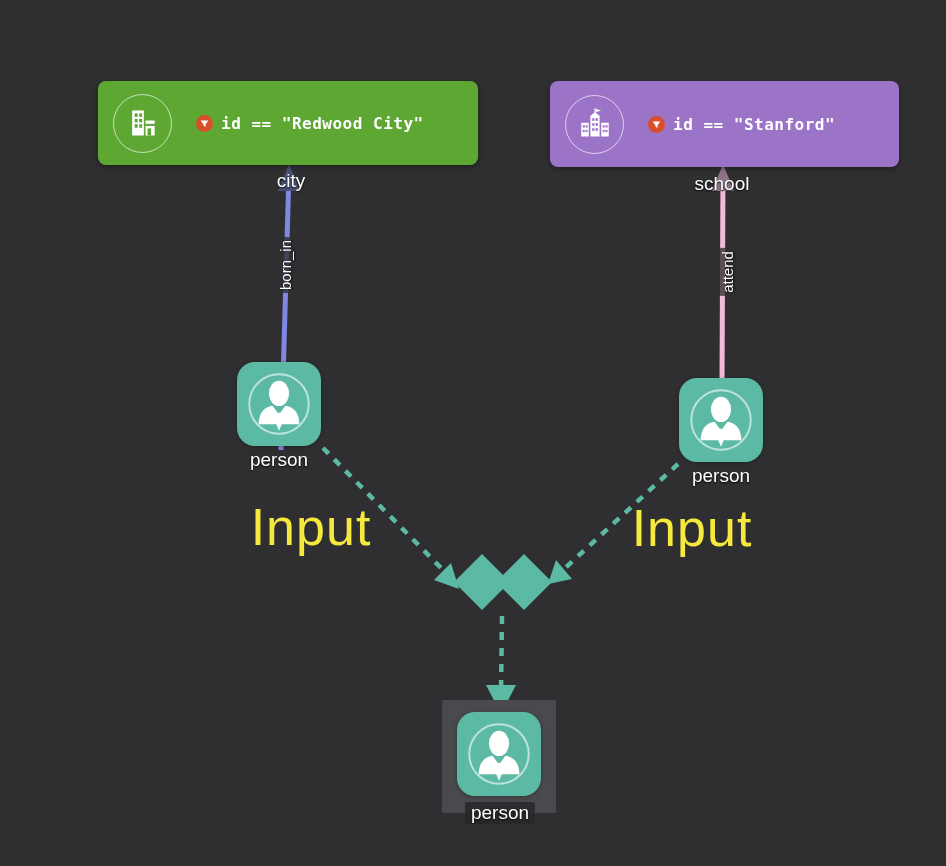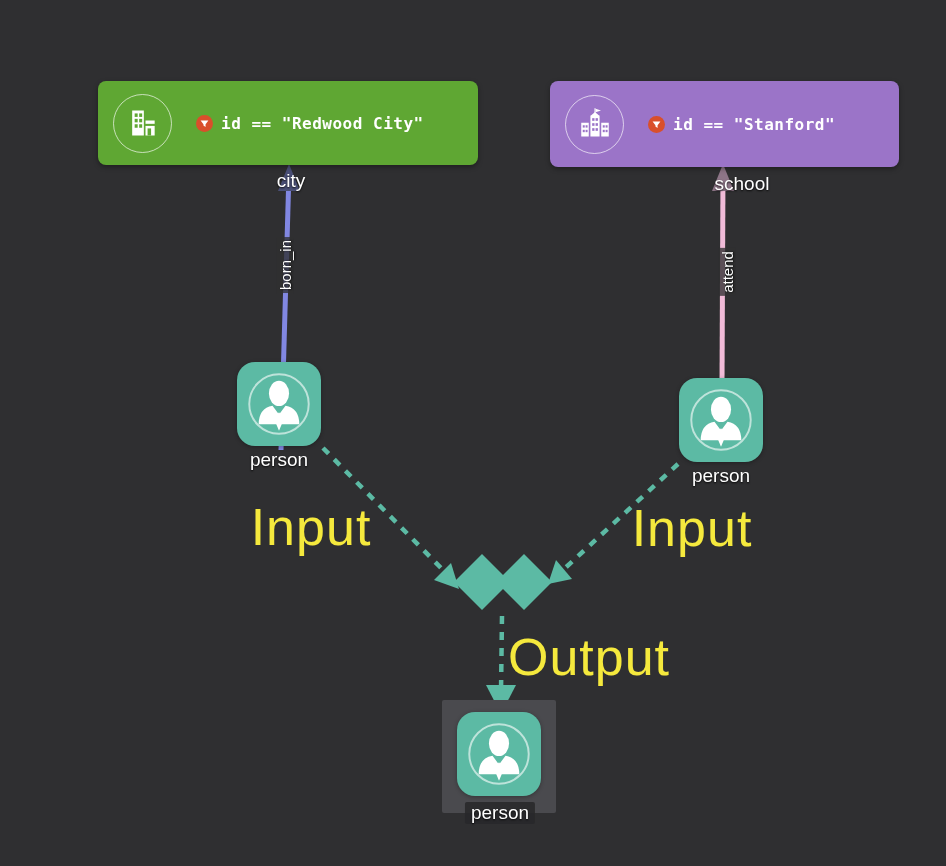--- a/index.html
+++ b/index.html
@@ -123,21 +123,21 @@
         <rect x="36.7" y="31" width="2.4" height="2.8" fill="#9b74c8"></rect>
       </svg>
     </span>
     <span class="filter-badge">
       <svg viewBox="0 0 16 16">
           <polygon points="3.2,4.2 12.8,4.2 9.3,8.8 9.3,12.4 6.7,10.6 6.7,8.8" fill="#fff"></polygon>
         </svg>
     </span>
     <span class="filter-text">id == "Stanford"</span>
   </div>
-  <div class="nlabel" style="left:722px;top:173px;margin-left:20px;">school</div>
+  <div class="nlabel" style="left:722px;top:173px;">school</div>
 
   <div class="elabel" style="left:285px;top:265px;">born_in</div>
   <div class="elabel" style="left:727px;top:272px;">attend</div>
 
   <div class="person-node" style="left:237px;top:362px;">
     <svg viewBox="0 0 48 48">
       <circle cx="24" cy="24" r="18.3" fill="none" stroke="rgba(255,255,255,.6)" stroke-width="1.2"></circle>
       <ellipse cx="24" cy="17.5" rx="6.2" ry="7.8" fill="#fff"></ellipse>
       <path d="M11.5 36.5 Q11.5 26.5 20 25 L24 30.5 L28 25 Q36.5 26.5 36.5 36.5 Z" fill="#fff"></path>
       <path d="M24 29 L20.8 32.8 L24 40.5 L27.2 32.8 Z" fill="#fff"></path>
@@ -150,21 +150,20 @@
       <circle cx="24" cy="24" r="18.3" fill="none" stroke="rgba(255,255,255,.6)" stroke-width="1.2"></circle>
       <ellipse cx="24" cy="17.5" rx="6.2" ry="7.8" fill="#fff"></ellipse>
       <path d="M11.5 36.5 Q11.5 26.5 20 25 L24 30.5 L28 25 Q36.5 26.5 36.5 36.5 Z" fill="#fff"></path>
       <path d="M24 29 L20.8 32.8 L24 40.5 L27.2 32.8 Z" fill="#fff"></path>
     </svg>
   </div>
   <div class="nlabel" style="left:721px;top:465px;">person</div>
 
   <div class="flow" style="left:311px;top:527px;">Input</div>
   <div class="flow" style="left:692px;top:528px;">Input</div>
-  <div class="flow" style="left:589px;top:657px;">Output</div>
 
   <div class="highlight"></div>
   <div class="person-node" style="left:457px;top:712px;">
     <svg viewBox="0 0 48 48">
       <circle cx="24" cy="24" r="18.3" fill="none" stroke="rgba(255,255,255,.6)" stroke-width="1.2"></circle>
       <ellipse cx="24" cy="17.5" rx="6.2" ry="7.8" fill="#fff"></ellipse>
       <path d="M11.5 36.5 Q11.5 26.5 20 25 L24 30.5 L28 25 Q36.5 26.5 36.5 36.5 Z" fill="#fff"></path>
       <path d="M24 29 L20.8 32.8 L24 40.5 L27.2 32.8 Z" fill="#fff"></path>
     </svg>
   </div>

